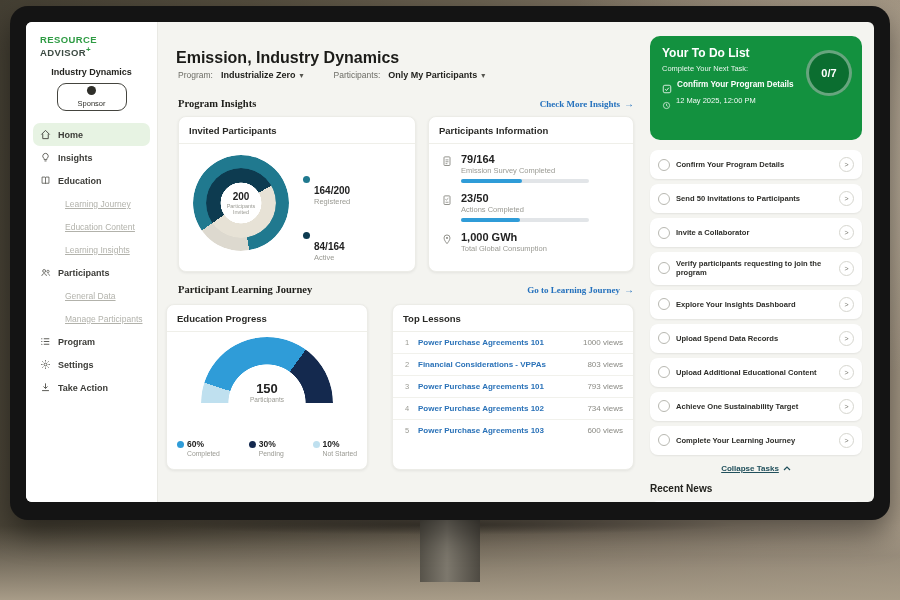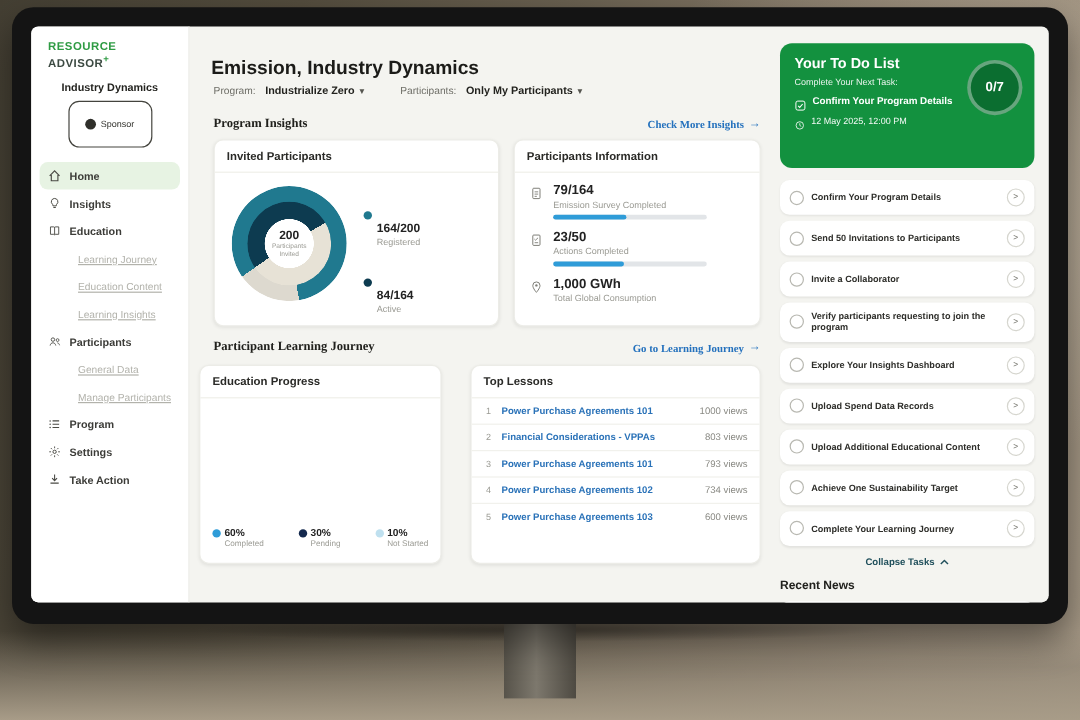--- a/index.html
+++ b/index.html
@@ -19,21 +19,21 @@
   .screen{position:relative;width:848px;height:480px;background:#f4f4f0;border-radius:6px;overflow:hidden;}
 
   
   .sidebar{position:absolute;left:0;top:0;bottom:0;width:132px;background:#fff;border-right:1px solid #e9e9e4;box-sizing:border-box;}
   .logo{padding:12px 18px 0 14px;font-size:9.5px;font-weight:bold;letter-spacing:.4px;}
   .logo .g{color:#2e9b43;}
   .logo .d{color:#3c4a42;}
   .logo .plus{color:#2e9b43;font-size:8px;vertical-align:super;}
   .org{margin-top:9px;text-align:center;font-size:9px;font-weight:bold;color:#23231f;}
   .sponsor{margin:6px auto 0 auto;display:flex;align-items:center;gap:4px;width:56px;justify-content:center;
-    border:1px solid #44443e;border-radius:9px;padding:14px 6px;background:#fff;cursor:pointer;}
+    border:1px solid #44443e;border-radius:9px;padding:2px 6px;background:#fff;cursor:pointer;flex-direction:column;}
   .sponsor .sp-ic{width:9px;height:9px;border-radius:50%;background:#2f2f2a;display:inline-block;}
   .sponsor .sp-tx{font-size:7.5px;color:#2f2f2a;}
   .nav{margin-top:12px;display:flex;flex-direction:column;}
   .nav-item{display:flex;align-items:center;height:23px;margin:0 7px;padding-left:7px;border-radius:7px;cursor:pointer;}
   .nav-item .nicon{width:11px;height:11px;margin-right:7px;color:#4a4a44;flex-shrink:0;}
   .nav-item .nicon svg{width:11px;height:11px;display:block;}
   .nav-item span.lbl{font-size:9px;font-weight:bold;color:#3c3c38;}
   .nav-item.sub{padding-left:32px;}
   .nav-item.sub span.lbl{font-weight:normal;color:#b2b2ab;font-size:8.5px;text-decoration:underline;}
   .nav-item.active{background:#e7f3e3;}
@@ -124,21 +124,21 @@
     background:#0b6e30;border:3px solid rgba(255,255,255,.38);box-sizing:border-box;
     display:flex;align-items:center;justify-content:center;font-size:11px;font-weight:bold;color:#fff;}
   .task-list{margin-top:10px;display:flex;flex-direction:column;gap:5px;}
   .task{background:#fff;border-radius:8px;box-shadow:0 1px 2px rgba(0,0,0,.07);display:flex;align-items:center;gap:6px;
     padding:7px 8px;cursor:pointer;}
   .task-check{width:10px;height:10px;border:1px solid #b8b8b1;border-radius:50%;flex-shrink:0;}
   .task-label{flex:1;font-size:7.6px;font-weight:bold;color:#2e2e2a;line-height:1.25;}
   .task-chev{width:13px;height:13px;border:1px solid #d6d6cf;border-radius:50%;flex-shrink:0;
     display:flex;align-items:center;justify-content:center;font-size:7px;color:#77776f;}
   .collapse{margin-top:9px;text-align:center;font-size:8px;font-weight:bold;color:#21505c;cursor:pointer;
-    display:flex;align-items:center;justify-content:center;gap:4px;}
+    display:flex;align-items:center;justify-content:center;gap:4px;text-decoration:underline;}
   .recent-title{margin-top:10px;font-size:10px;font-weight:bold;color:#21211d;}
   .recent-card{margin-top:7px;background:#fff;border-radius:8px;box-shadow:0 1px 2px rgba(0,0,0,.07);height:34px;}
 </style>
 </head>
 <body>
 
 <div class="scene">
   <div class="desk"></div>
   <div class="floor-shadow"></div>
   <div class="stand"></div>
@@ -339,20 +339,27 @@
       <div class="sec-row" style="top:262px;">
         <span class="sec-title">Participant Learning Journey</span>
         <a class="sec-link">
           <span>Go to Learning Journey</span>
           <span class="arrow">→</span>
         </a>
       </div>
 
       <div class="card" style="left:140px;top:282px;width:202px;height:166px;">
         <div class="card-title">Education Progress</div>
+        <div class="gauge">
+          <div class="gauge-arc"></div>
+          <div class="gauge-center">
+            <div class="gc-val">150</div>
+            <div class="gc-lbl">Participants</div>
+          </div>
+        </div>
         <div class="gauge-legend">
           <div>
             <div class="gleg-top">
                 <span class="dot dot-blue"></span>
                 <span class="gleg-val">60%</span>
               </div>
             <div class="gleg-lbl">Completed</div>
           </div>
           <div>
             <div class="gleg-top">

